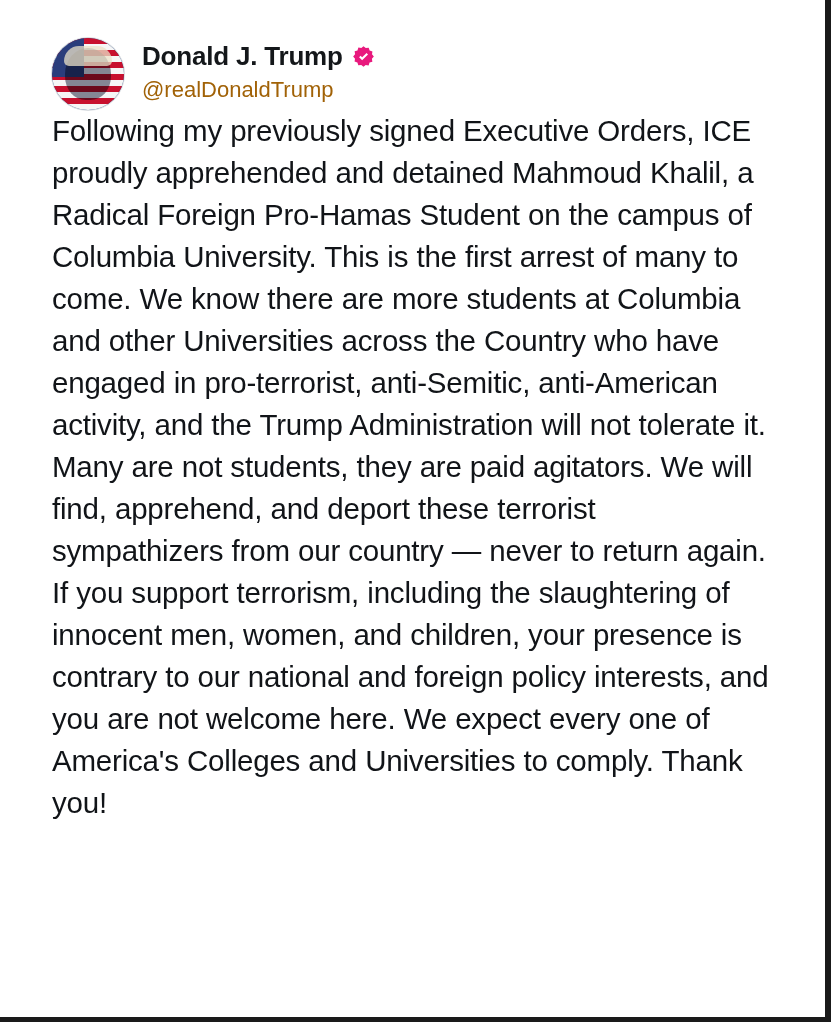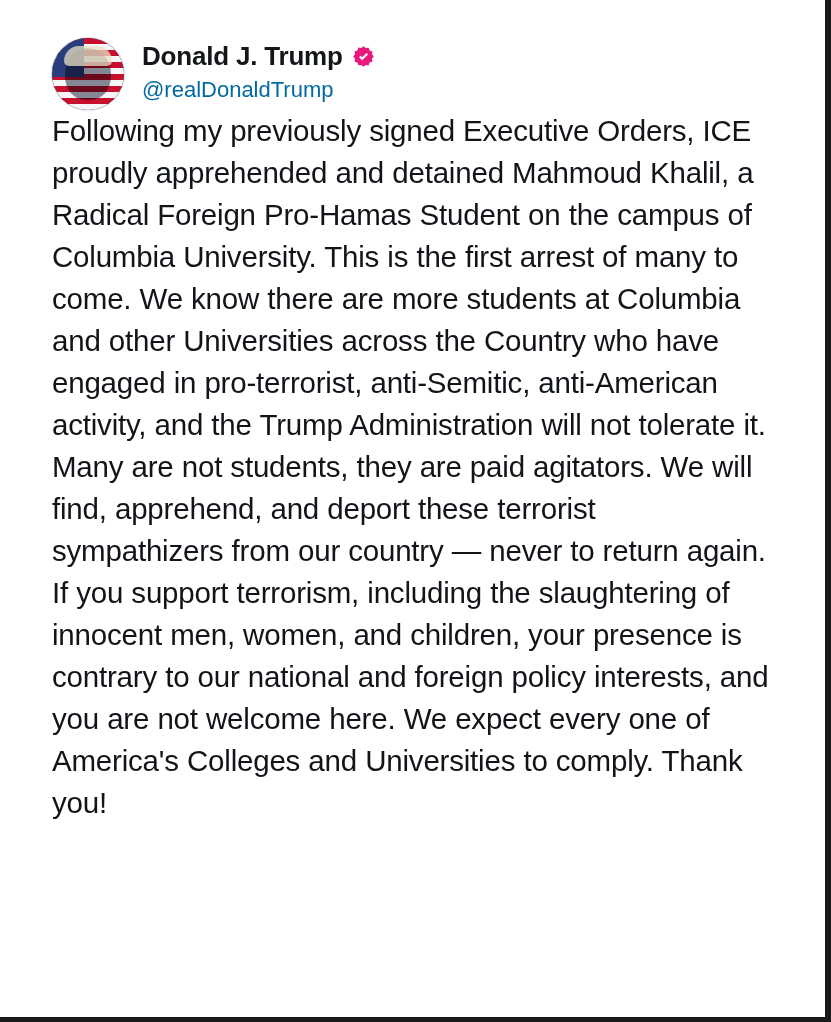--- a/index.html
+++ b/index.html
@@ -114,21 +114,21 @@
   }
   .verified {
     width: 23px;
     height: 23px;
     flex: 0 0 23px;
     display: inline-block;
   }
   .handle {
     margin-top: 5px;
     font-size: 22px;
-    color: #0369a1;
+    color: #a16207;
     line-height: 1.2;
   }
   .post-body {
     font-size: 29.5px;
     line-height: 42px;
     color: #111418;
     letter-spacing: -0.2px;
     word-spacing: 0.2px;
   }
 </style>

